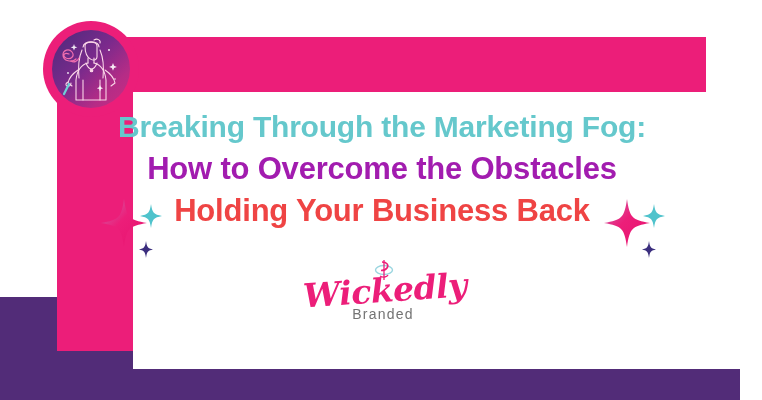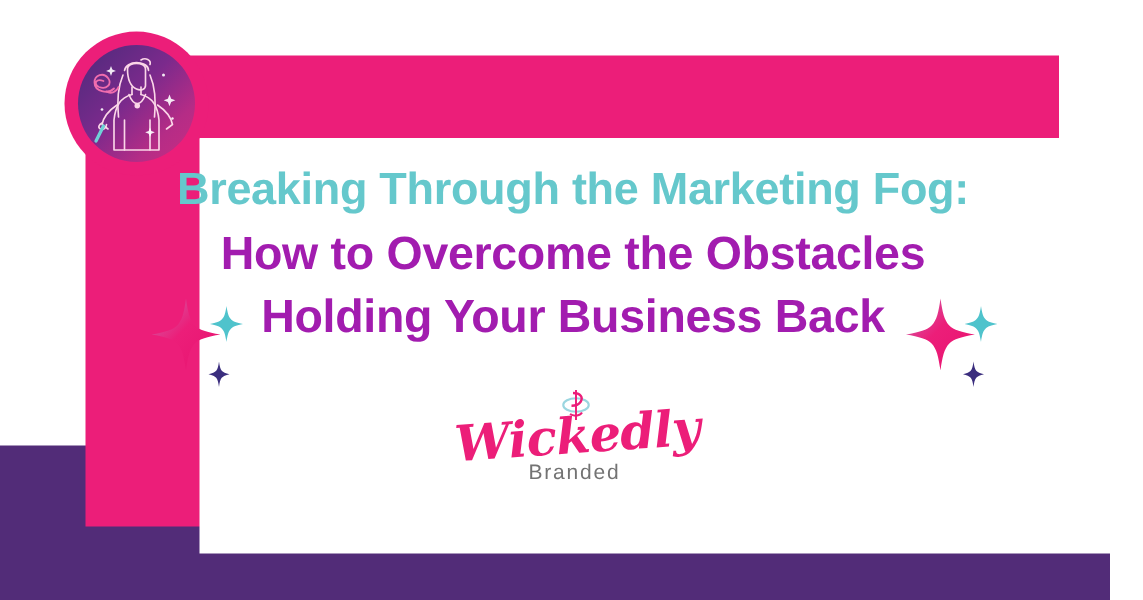--- a/index.html
+++ b/index.html
@@ -93,21 +93,21 @@
     color: #65C8CC;
     font-size: 30px;
     padding-bottom: 11px;
   }
   .hl-2 {
     color: #a21caf;
     font-size: 31px;
     padding-bottom: 11px;
   }
   .hl-3 {
-    color: #a21caf;
+    color: #ef4444;
     font-size: 31px;
     text-align: center;
   }
 
   
   .sparkle {
     position: absolute;
     width: 76px;
     height: 76px;
     pointer-events: none;

